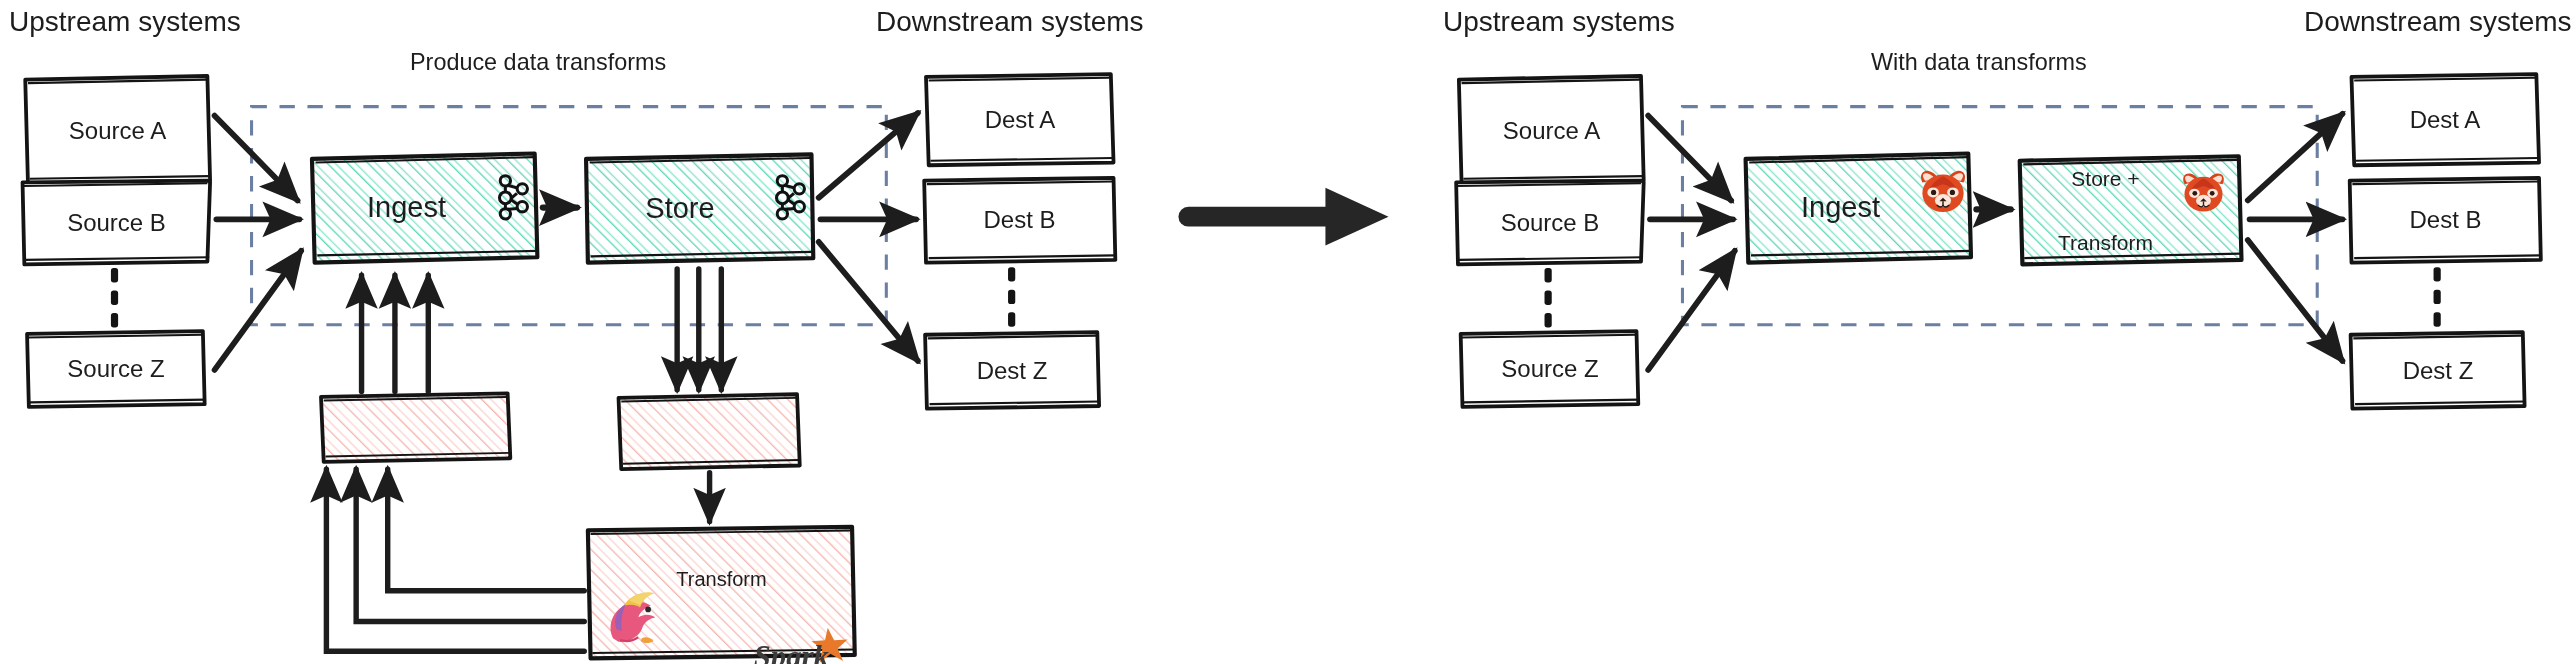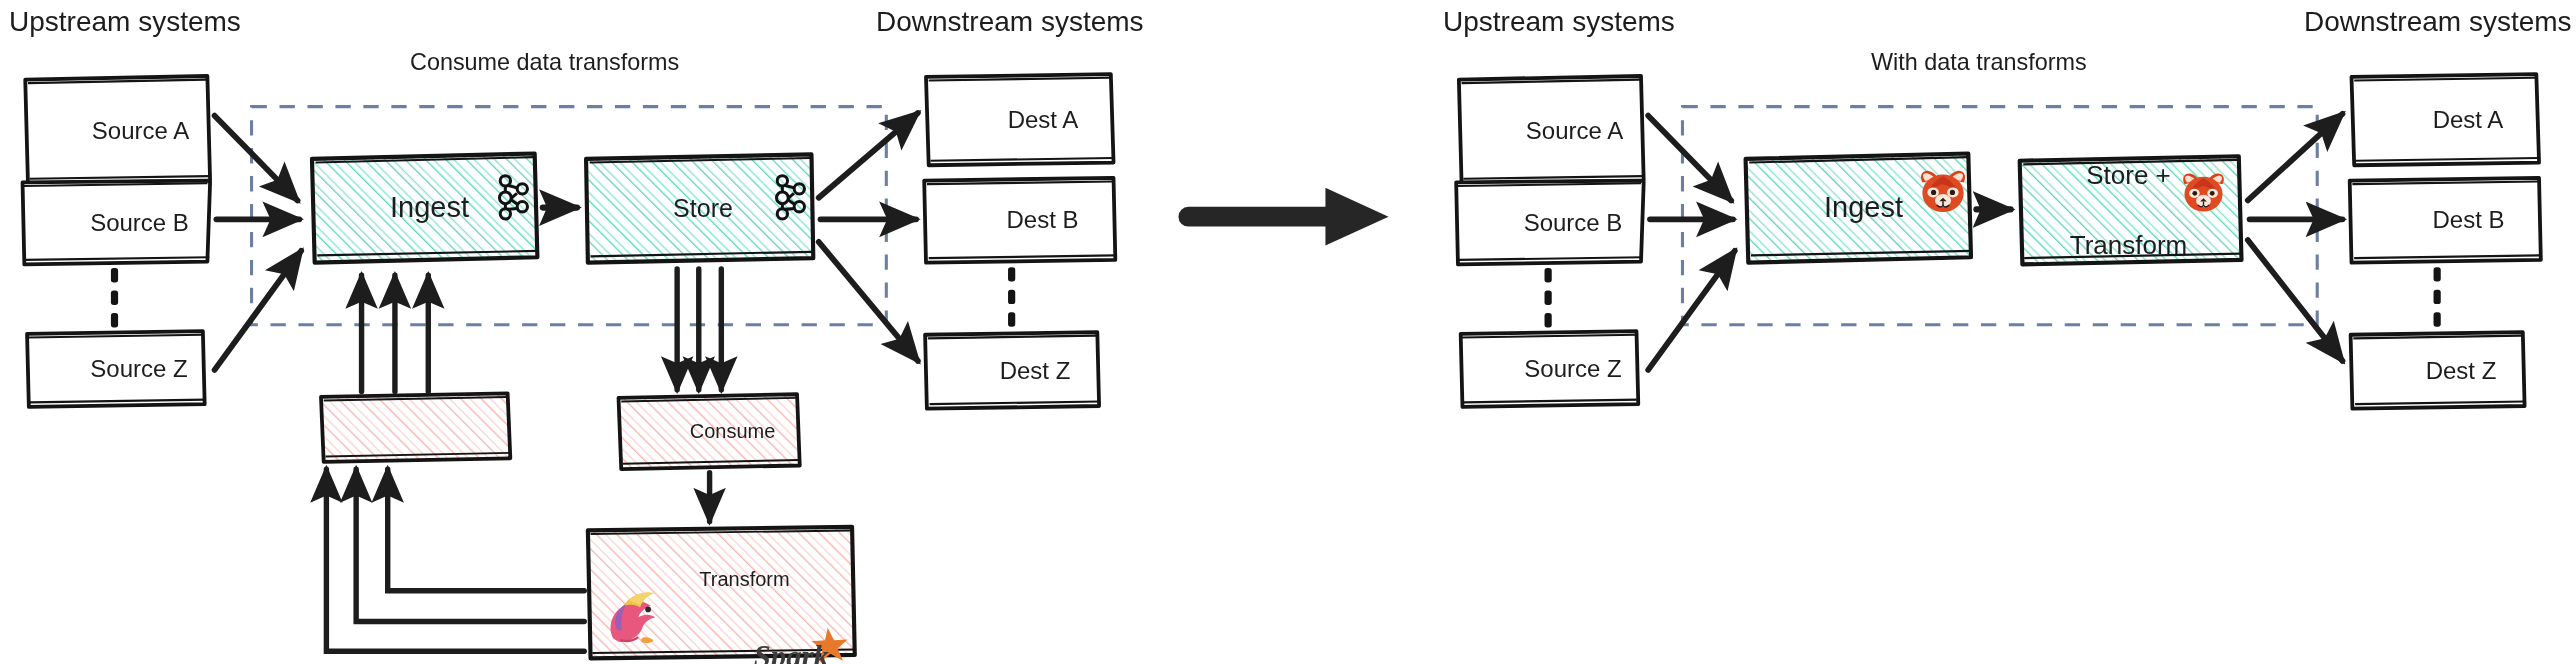--- a/index.html
+++ b/index.html
@@ -12,24 +12,24 @@
   svg.layer{position:absolute;left:0;top:0;width:2576px;height:665px;overflow:visible;}
   .lbl{
     position:absolute;font-family:"Liberation Sans",sans-serif;
     color:#1d1d1d;white-space:nowrap;
   }
   .section-title{font-size:28px;}
   .group-title{font-size:23.4px;}
   .node-label{
     position:absolute;font-size:24px;text-align:center;
     display:flex;align-items:center;justify-content:center;
-    line-height:1.14;pointer-events:none;padding-left:23px;
+    line-height:1.14;pointer-events:none;
   }
   .node-label.small{font-size:20px;}
-  .node-label.mid{font-size:26px;gap:40px;}
+  .node-label.mid{font-size:21px;gap:40px;}
   .icon-holder{position:absolute;display:block;}
 </style>
 </head>
 <body>
 
 <div id="stage">
 
   <svg class="layer" viewBox="0 0 2857 737">
     <defs>
 
@@ -326,31 +326,30 @@
       <circle cx="39.5" cy="27" r="2.9" fill="#2a1a14"></circle>
       <ellipse cx="29" cy="36" rx="9" ry="7.2" fill="#fbe6da"></ellipse>
       <path d="M29,33 L25,37 L33,37 Z" fill="#2a1a14"></path>
       <path d="M29,37 L29,41" stroke="#2a1a14" stroke-width="1.6"></path>
       <path d="M22,41 C25,44 28,44 29,41" fill="none" stroke="#2a1a14" stroke-width="1.5"></path>
       <path d="M36,41 C33,44 30,44 29,41" fill="none" stroke="#2a1a14" stroke-width="1.5"></path>
     </svg>
   </div>
 
   <div class="lbl section-title" style="left:9px;top:6.3px;">Upstream systems</div>
-  <div class="lbl group-title" style="left:410px;top:49px;">Consume data transforms</div>
+  <div class="lbl group-title" style="left:410px;top:49px;">Produce data transforms</div>
   <div class="lbl section-title" style="left:876px;top:6.3px;">Downstream systems</div>
 
   <div class="node-label" style="left:25px;top:79px;width:185px;height:103px;">Source A</div>
   <div class="node-label" style="left:22.5px;top:183px;width:188px;height:79px;">Source B</div>
   <div class="node-label" style="left:27px;top:333px;width:178px;height:72px;">Source Z</div>
 
   <div class="node-label" style="left:312px;top:156px;width:189px;height:103px;font-size:29px;">Ingest</div>
-  <div class="node-label" style="left:586px;top:157px;width:188px;height:103px;font-size:25px;">Store</div>
-
-  <div class="node-label small" style="left:619px;top:396px;width:181px;height:71px;">Consume</div>
+  <div class="node-label" style="left:586px;top:157px;width:188px;height:103px;font-size:29px;">Store</div>
+
   <div class="node-label small" style="left:588px;top:550px;width:267px;height:58px;">Transform</div>
 
   <div class="node-label" style="left:926px;top:76px;width:188px;height:88px;">Dest A</div>
   <div class="node-label" style="left:924px;top:179px;width:191px;height:82px;">Dest B</div>
   <div class="node-label" style="left:925px;top:334px;width:174px;height:73px;">Dest Z</div>
 
   <div class="lbl section-title" style="left:1443px;top:6.3px;">Upstream systems</div>
   <div class="lbl group-title" style="left:1871px;top:49px;">With data transforms</div>
   <div class="lbl section-title" style="left:2304px;top:6.3px;">Downstream systems</div>
 

